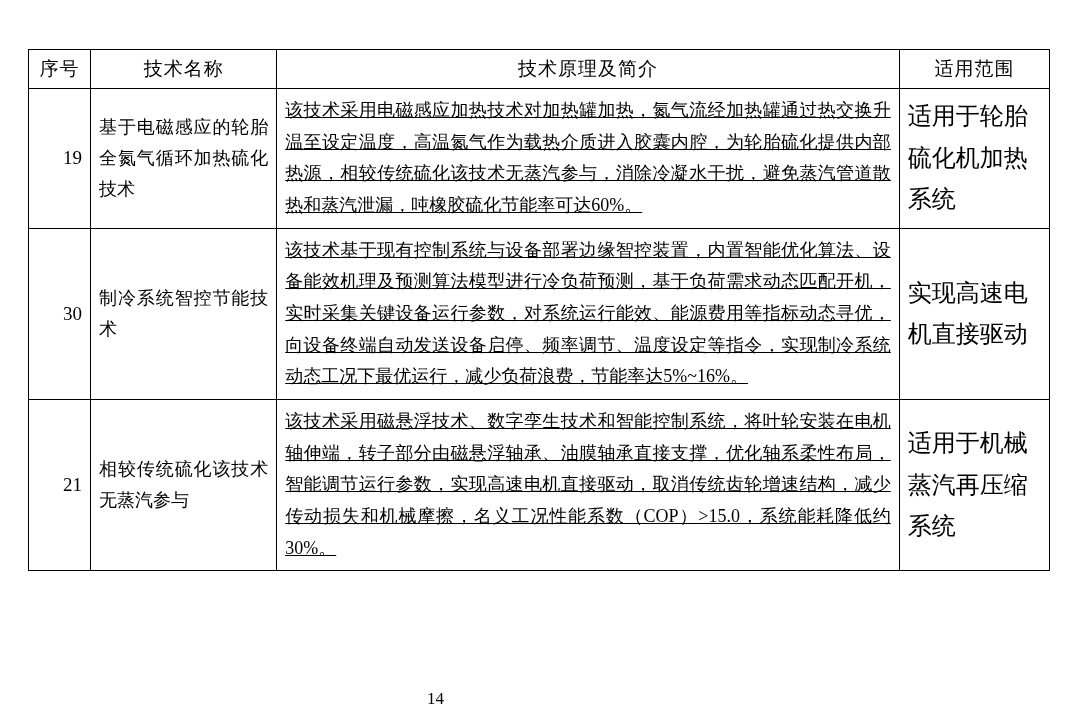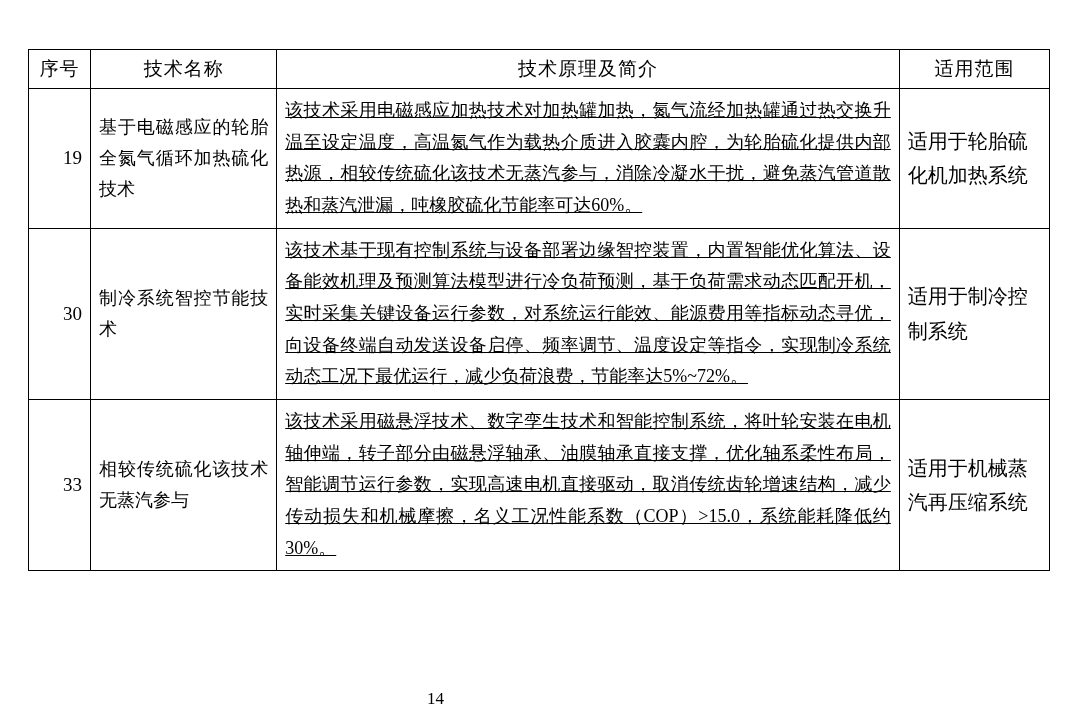--- a/index.html
+++ b/index.html
@@ -65,21 +65,21 @@
   td.cell-desc {
     font-size: 18px;
     line-height: 1.76;
     text-align: justify;
     text-align-last: left;
     padding-left: 10px;
     padding-right: 10px;
     text-decoration: underline;
   }
   td.cell-scope {
-    font-size: 20px;
+    font-size: 24px;
     line-height: 1.72;
     text-align: left;
     padding-left: 10px;
     padding-right: 8px;
   }
   .page-number {
     position: absolute;
     left: 0;
     top: 668px;
     width: 871px;
@@ -111,25 +111,25 @@
     <tbody>
       <tr>
         <td class="cell-no">19</td>
         <td class="cell-name">基于电磁感应的轮胎全氮气循环加热硫化技术</td>
         <td class="cell-desc">该技术采用电磁感应加热技术对加热罐加热，氮气流经加热罐通过热交换升温至设定温度，高温氮气作为载热介质进入胶囊内腔，为轮胎硫化提供内部热源，相较传统硫化该技术无蒸汽参与，消除冷凝水干扰，避免蒸汽管道散热和蒸汽泄漏，吨橡胶硫化节能率可达60%。</td>
         <td class="cell-scope">适用于轮胎硫化机加热系统</td>
       </tr>
       <tr>
         <td class="cell-no">30</td>
         <td class="cell-name">制冷系统智控节能技术</td>
-        <td class="cell-desc">该技术基于现有控制系统与设备部署边缘智控装置，内置智能优化算法、设备能效机理及预测算法模型进行冷负荷预测，基于负荷需求动态匹配开机，实时采集关键设备运行参数，对系统运行能效、能源费用等指标动态寻优，向设备终端自动发送设备启停、频率调节、温度设定等指令，实现制冷系统动态工况下最优运行，减少负荷浪费，节能率达5%~72%。</td>
-        <td class="cell-scope">适用于制冷控制系统</td>
+        <td class="cell-desc">该技术基于现有控制系统与设备部署边缘智控装置，内置智能优化算法、设备能效机理及预测算法模型进行冷负荷预测，基于负荷需求动态匹配开机，实时采集关键设备运行参数，对系统运行能效、能源费用等指标动态寻优，向设备终端自动发送设备启停、频率调节、温度设定等指令，实现制冷系统动态工况下最优运行，减少负荷浪费，节能率达5%~16%。</td>
+        <td class="cell-scope">实现高速电机直接驱动</td>
       </tr>
       <tr>
-        <td class="cell-no">33</td>
+        <td class="cell-no">21</td>
         <td class="cell-name">相较传统硫化该技术无蒸汽参与</td>
         <td class="cell-desc">该技术采用磁悬浮技术、数字孪生技术和智能控制系统，将叶轮安装在电机轴伸端，转子部分由磁悬浮轴承、油膜轴承直接支撑，优化轴系柔性布局，智能调节运行参数，实现高速电机直接驱动，取消传统齿轮增速结构，减少传动损失和机械摩擦，名义工况性能系数（COP）&gt;15.0，系统能耗降低约30%。</td>
         <td class="cell-scope">适用于机械蒸汽再压缩系统</td>
       </tr>
     </tbody>
   </table>
 
   <div class="page-number">14</div>
 
 </div>

